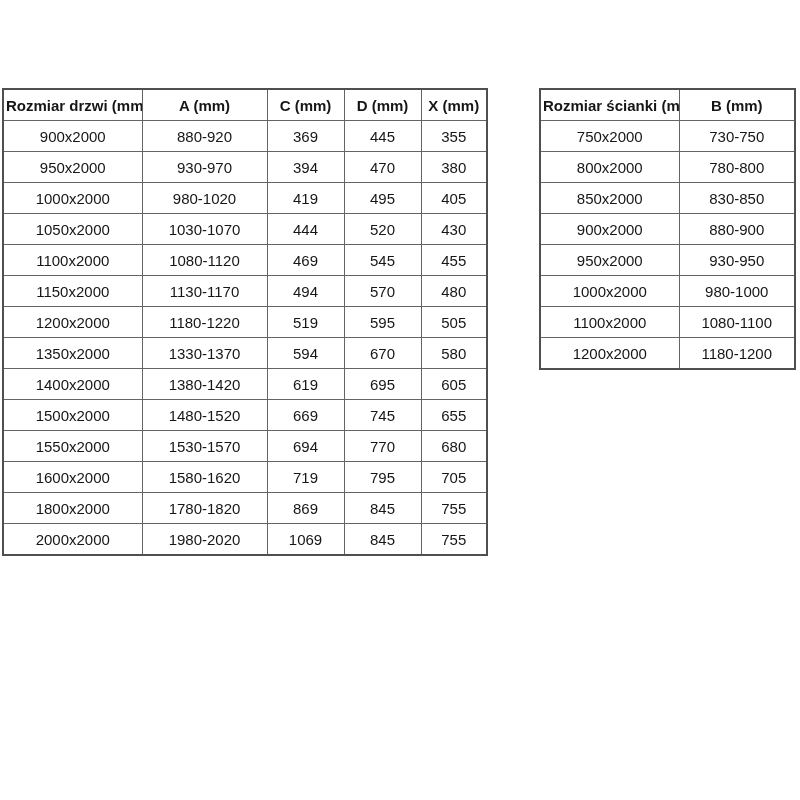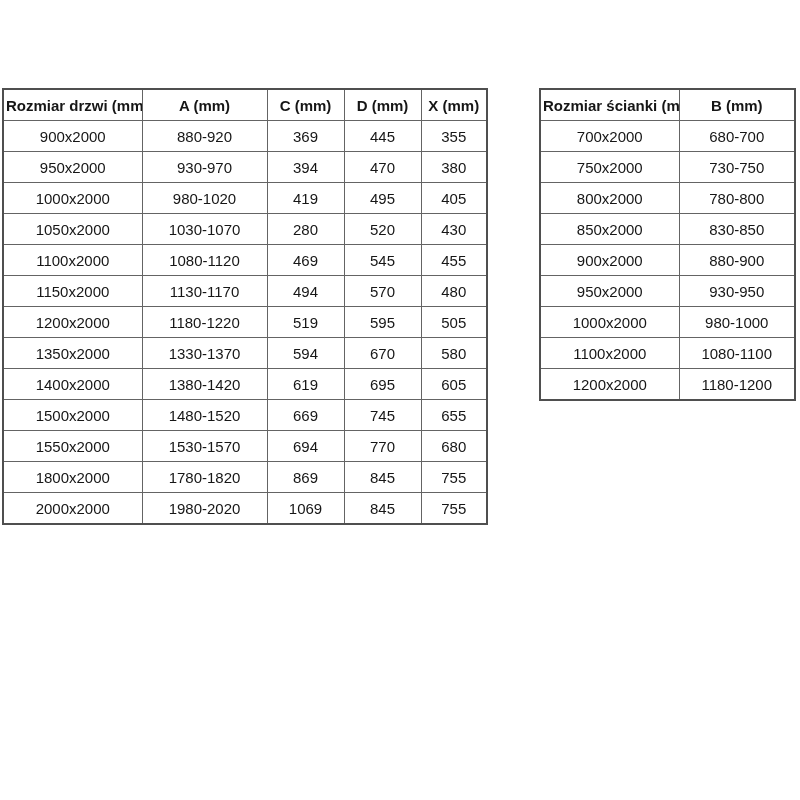--- a/index.html
+++ b/index.html
@@ -87,21 +87,21 @@
         <tr>
           <td>1000x2000</td>
           <td>980-1020</td>
           <td>419</td>
           <td>495</td>
           <td>405</td>
         </tr>
         <tr>
           <td>1050x2000</td>
           <td>1030-1070</td>
-          <td>280</td>
+          <td>444</td>
           <td>520</td>
           <td>430</td>
         </tr>
         <tr>
           <td>1100x2000</td>
           <td>1080-1120</td>
           <td>469</td>
           <td>545</td>
           <td>455</td>
         </tr>
@@ -141,20 +141,27 @@
           <td>655</td>
         </tr>
         <tr>
           <td>1550x2000</td>
           <td>1530-1570</td>
           <td>694</td>
           <td>770</td>
           <td>680</td>
         </tr>
         <tr>
+          <td>1600x2000</td>
+          <td>1580-1620</td>
+          <td>719</td>
+          <td>795</td>
+          <td>705</td>
+        </tr>
+        <tr>
           <td>1800x2000</td>
           <td>1780-1820</td>
           <td>869</td>
           <td>845</td>
           <td>755</td>
         </tr>
         <tr>
           <td>2000x2000</td>
           <td>1980-2020</td>
           <td>1069</td>
@@ -170,24 +177,20 @@
         <col>
       </colgroup>
     <thead>
       <tr>
           <th>Rozmiar ścianki (mm)</th>
           <th>B (mm)</th>
         </tr>
     </thead>
     <tbody>
         <tr>
-          <td>700x2000</td>
-          <td>680-700</td>
-        </tr>
-        <tr>
           <td>750x2000</td>
           <td>730-750</td>
         </tr>
         <tr>
           <td>800x2000</td>
           <td>780-800</td>
         </tr>
         <tr>
           <td>850x2000</td>
           <td>830-850</td>

